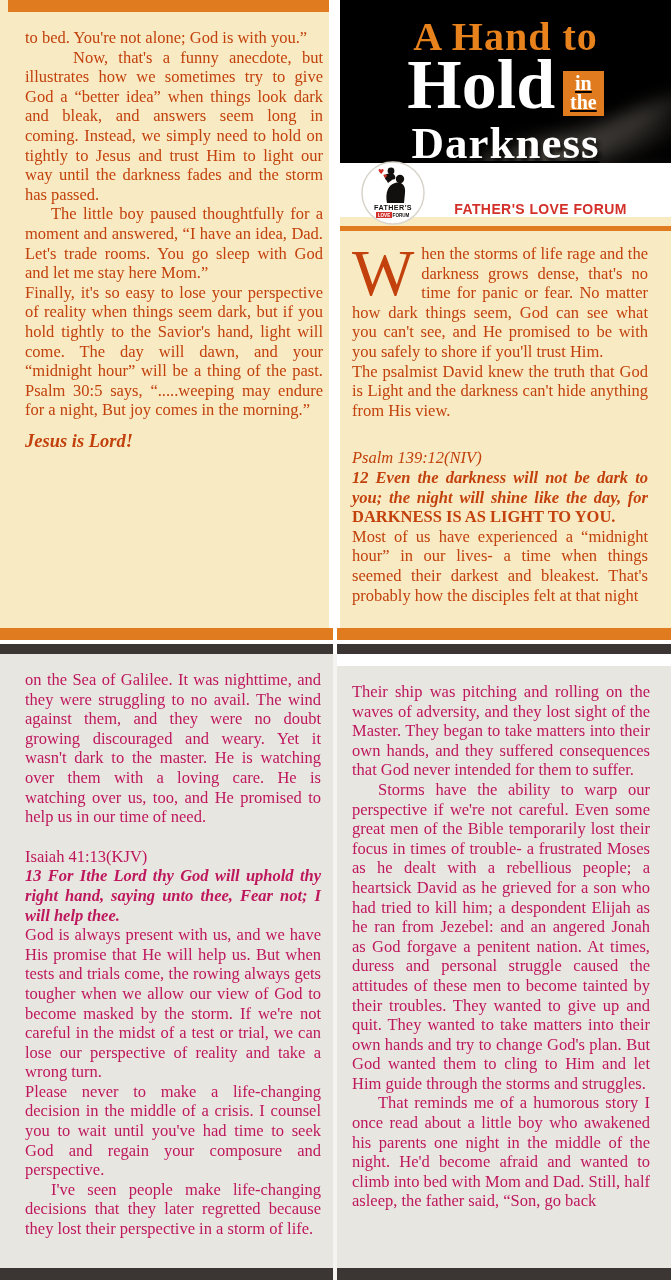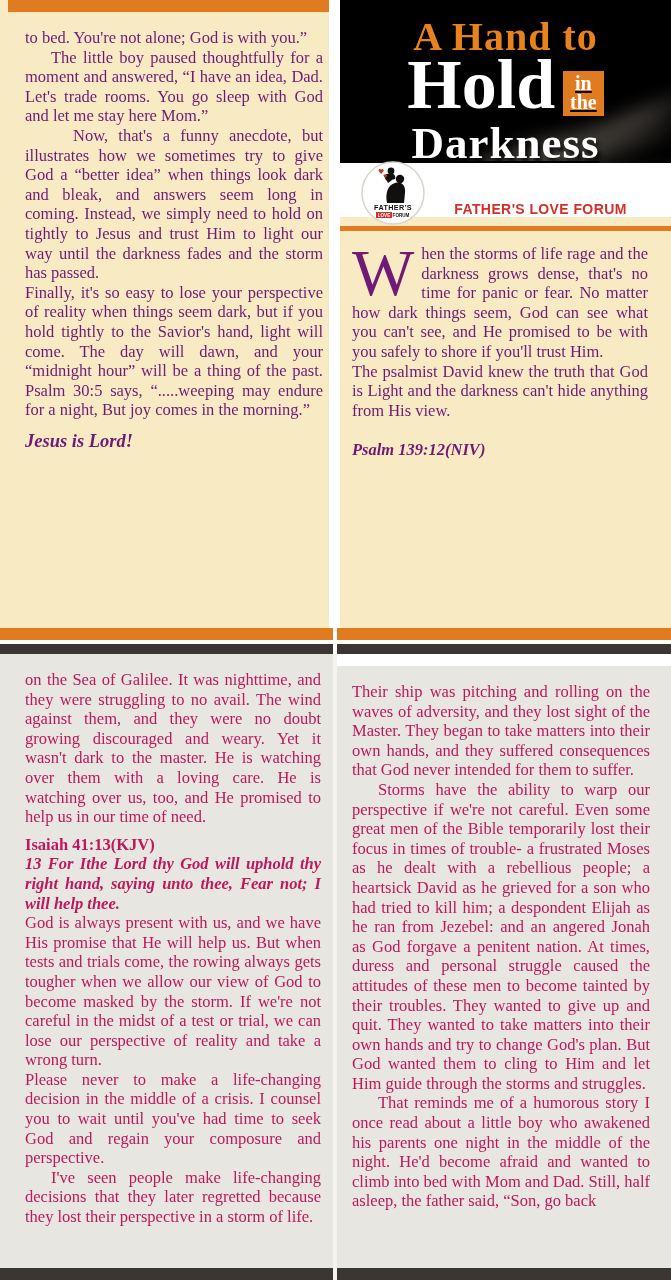--- a/index.html
+++ b/index.html
@@ -54,42 +54,42 @@
   
   .panel-bl{position:absolute;left:0;top:654px;width:333px;height:614px;background:#e8e6e1;}
   .panel-br{position:absolute;left:337px;top:654px;width:360px;height:614px;background:#e8e6e1;margin-top:12px;}
   .bl-text{position:absolute;left:25px;top:16px;width:296px;}
   .br-text{position:absolute;left:15px;top:16px;width:298px;}
   .bottom-gap{position:absolute;left:333px;top:654px;width:4px;height:626px;background:#f4f3f0;}
   .bot-dark-l{position:absolute;left:0;top:1268px;width:333px;height:12px;background:#3b3534;}
   .bot-dark-r{position:absolute;left:337px;top:1268px;width:334px;height:12px;background:#3b3534;}
 
   
-  .para{margin:0;text-align:justify;font-size:16.5px;line-height:19.6px;color:#701a75;}
+  .para{margin:0;text-align:justify;font-size:16.5px;line-height:19.6px;color:#c2410c;}
   .panel-bl .para,.panel-br .para{color:#be185d;}
   .indent1{text-indent:26px;}
   .indent2{text-indent:48px;}
-  .scripture-head{font-weight:bold;font-style:italic;margin-top:20px;}
-  .scripture-head-roman{font-weight:bold;margin-top:8px;}
+  .scripture-head{font-weight:normal;font-style:italic;margin-top:28px;}
+  .scripture-head-roman{font-weight:normal;margin-top:20px;}
   .bi{font-weight:bold;font-style:italic;}
   .bold{font-weight:bold;}
   .jesus{font-weight:bold;font-style:italic;margin-top:12px;font-size:18.5px;}
   .dropcap{float:left;font-size:66px;line-height:52px;margin:3px 7px 0 0;}
 </style>
 </head>
 <body>
 
 <div class="page">
 
   <section class="panel-tl">
     <div class="tl-bar"></div>
     <div class="tl-text">
         <p class="para"><span>to bed. You're not alone; God is with you.”</span></p>
+        <p class="para indent2"><span>Now, that's a funny anecdote, but illustrates how we sometimes try to give God a “better idea” when things look dark and bleak, and answers seem long in coming. Instead, we simply need to hold on tightly to Jesus and trust Him to light our way until the darkness fades and the storm has passed.</span></p>
         <p class="para indent1"><span>The little boy paused thoughtfully for a moment and answered, “I have an idea, Dad. Let's trade rooms. You go sleep with God and let me stay here Mom.”</span></p>
-        <p class="para indent2"><span>Now, that's a funny anecdote, but illustrates how we sometimes try to give God a “better idea” when things look dark and bleak, and answers seem long in coming. Instead, we simply need to hold on tightly to Jesus and trust Him to light our way until the darkness fades and the storm has passed.</span></p>
         <p class="para"><span>Finally, it's so easy to lose your perspective of reality when things seem dark, but if you hold tightly to the Savior's hand, light will come. The day will dawn, and your “midnight hour” will be a thing of the past. Psalm 30:5 says, “.....weeping may endure for a night, But joy comes in the morning.”</span></p>
         <p class="para jesus"><span>Jesus is Lord!</span></p>
       </div>
   </section>
 
   <section class="header">
     <div class="streak s1"></div>
     <div class="streak s2"></div>
     <div class="streak s3"></div>
     <div class="title-block">
@@ -130,20 +130,22 @@
       <text x="40" y="55.8" text-anchor="middle" font-size="4.6" font-weight="bold" font-family="Liberation Sans, sans-serif" fill="#12100e">FORUM</text>
     </svg>
   </div>
 
   <section class="panel-tr">
     <div class="tr-line"></div>
     <div class="tr-text">
         <p class="para"><span class="dropcap">W</span><span>hen the storms of life rage and the darkness grows dense, that's no time for panic or fear. No matter how dark things seem, God can see what you can't see, and He promised to be with you safely to shore if you'll trust Him.</span></p>
         <p class="para"><span>The psalmist David knew the truth that God is Light and the darkness can't hide anything from His view.</span></p>
         <p class="para scripture-head"><span>Psalm 139:12(NIV)</span></p>
+        <p class="para"><span class="bi">12 Even the darkness will not be dark to you; the night will shine like the day, for </span><span class="bold">DARKNESS IS AS LIGHT TO YOU.</span></p>
+        <p class="para"><span>Most of us have experienced a “midnight hour” in our lives- a time when things seemed their darkest and bleakest. That's probably how the disciples felt at that night</span></p>
       </div>
   </section>
 
   <div class="mid-orange"></div>
   <div class="mid-dark"></div>
   <div class="mid-split"></div>
 
   <section class="panel-bl">
     <div class="bl-text">
         <p class="para"><span>on the Sea of Galilee. It was nighttime, and they were struggling to no avail. The wind against them, and they were no doubt growing discouraged and weary. Yet it wasn't dark to the master. He is watching over them with a loving care. He is watching over us, too, and He promised to help us in our time of need.</span></p>

